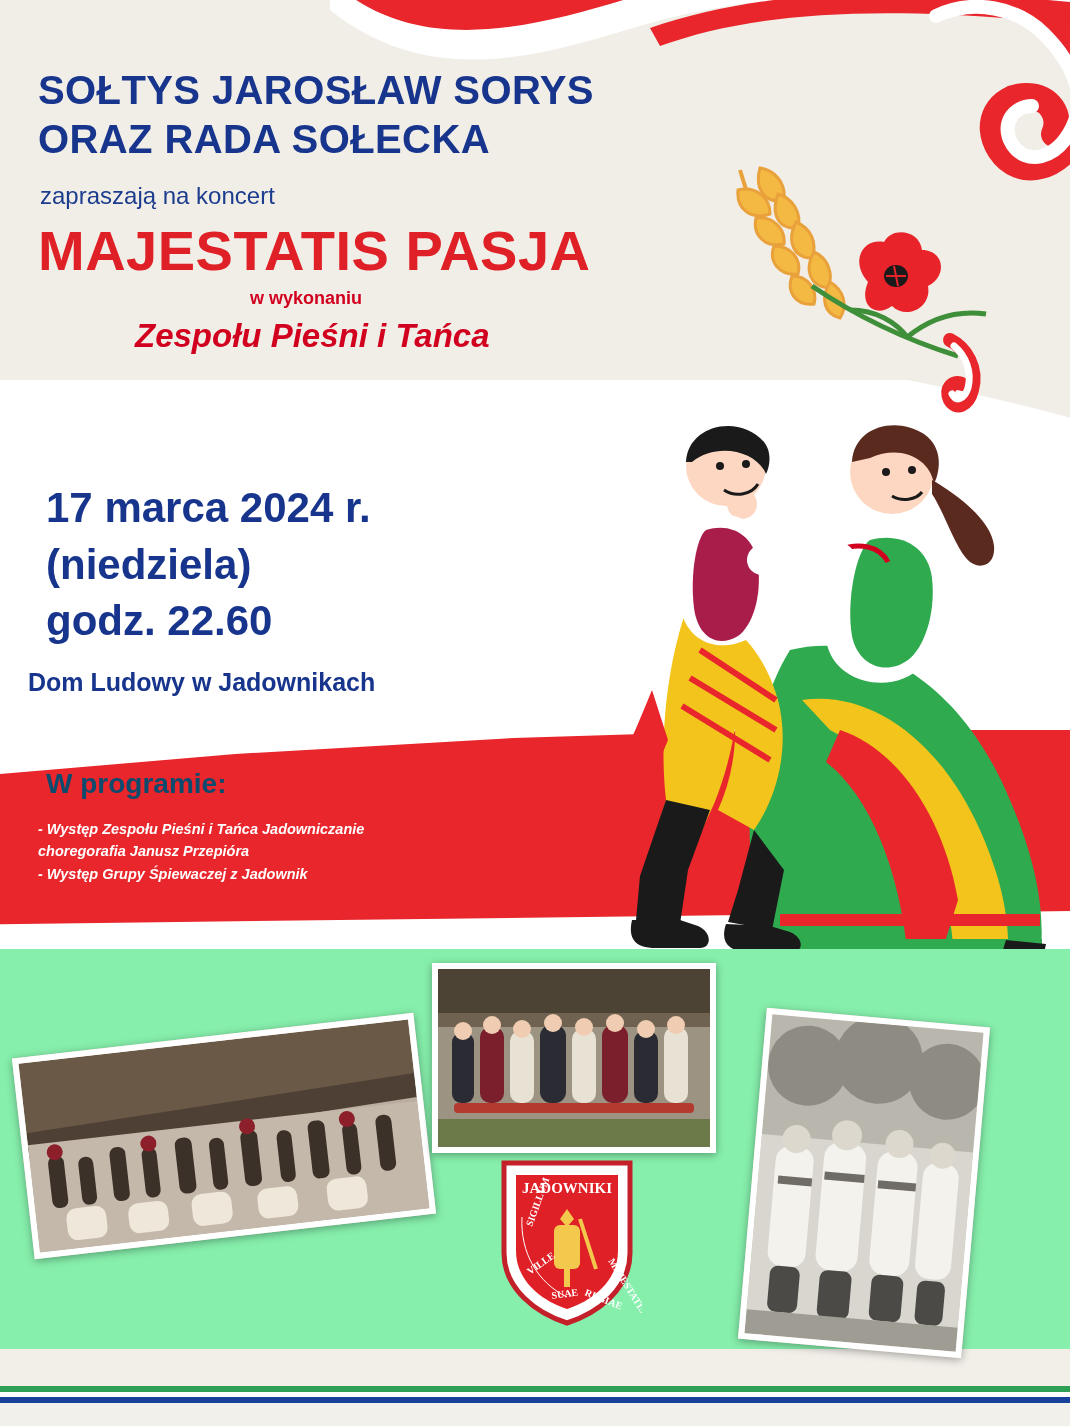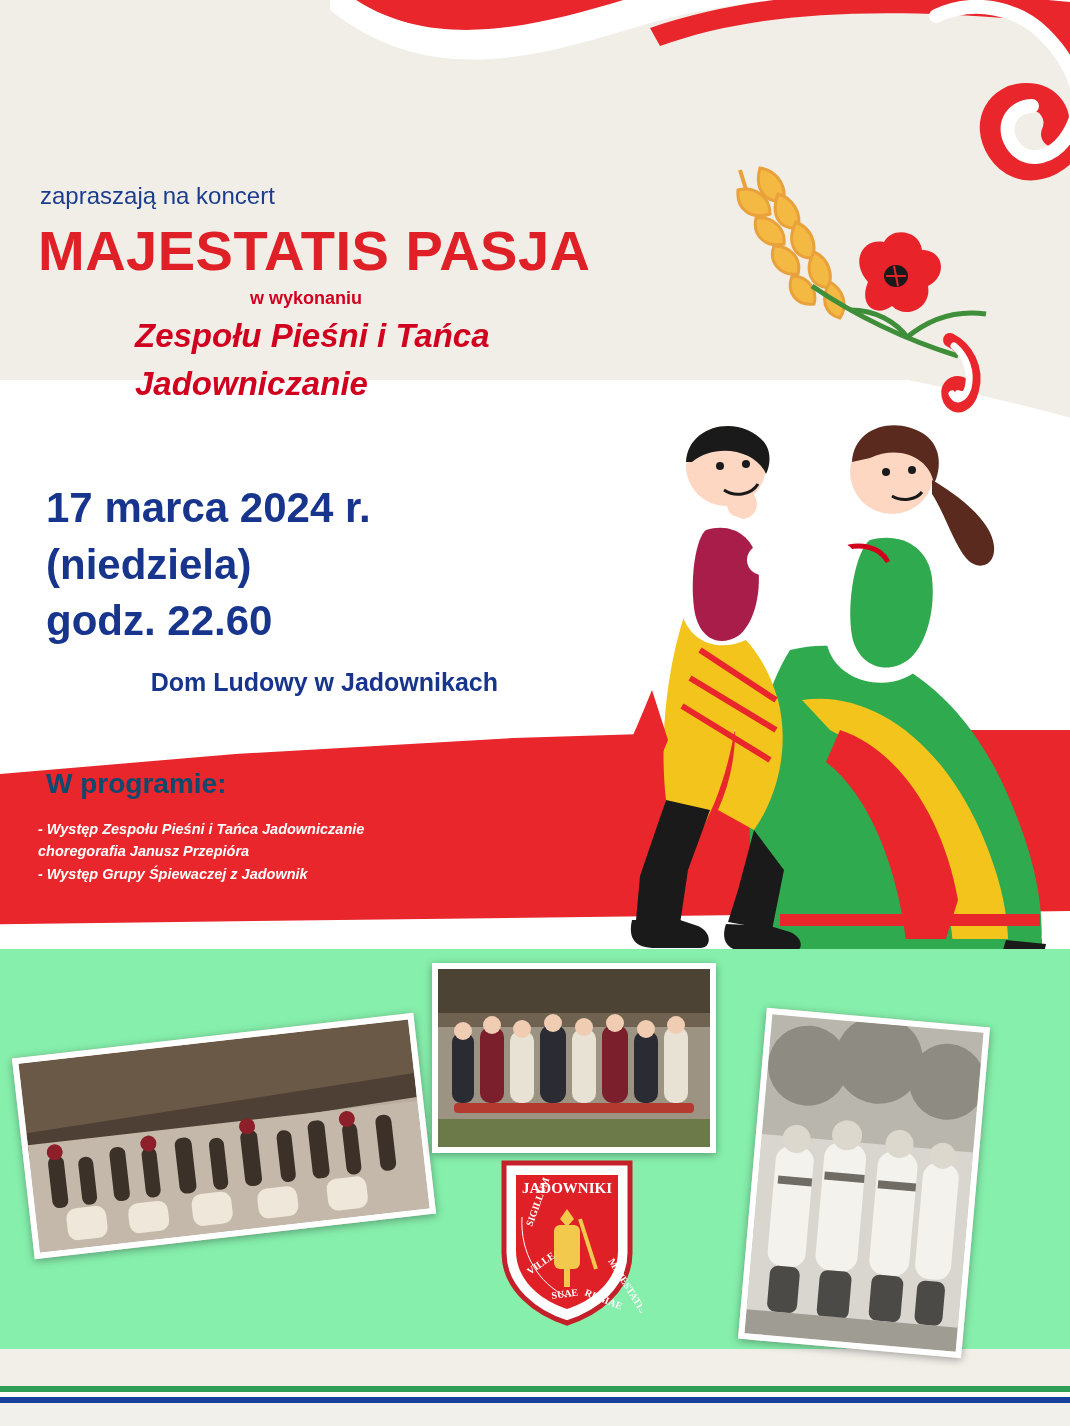--- a/index.html
+++ b/index.html
@@ -117,21 +117,21 @@
     color: #17358c;
     font-weight: bold;
     font-size: 42px;
     line-height: 1.35;
     text-align: left;
   }
   .venue {
     position: absolute;
     left: 28px; top: 668px;
     width: 470px;
-    text-align: right;
+    text-align: left;
     color: #17358c;
     font-weight: bold;
     font-size: 25px;
   }
   .program-title {
     position: absolute;
     left: 46px; top: 768px;
     color: #0c4a6e;
     font-weight: bold;
     font-size: 28px;
@@ -308,27 +308,30 @@
 
     <path d="M112,290 C96,330 78,370 62,400 C50,420 58,436 74,430 C92,422 112,380 128,340 Z" fill="#e8262b"></path>
 
     <path d="M126,400 L100,476 L96,520 L140,524 L148,470 L170,410 Z" fill="#1a1a1a"></path>
     <path d="M92,520 C88,538 94,548 116,548 L160,548 C172,548 172,532 158,526 L140,520 Z" fill="#1a1a1a"></path>
     <path d="M214,430 L198,490 L188,522 L232,530 L244,470 Z" fill="#1a1a1a"></path>
     <path d="M186,524 C180,542 188,552 210,552 L252,552 C264,552 264,538 250,532 L230,526 Z" fill="#1a1a1a"></path>
     <path d="M466,540 L458,566 L500,572 L506,544 Z" fill="#1a1a1a"></path>
   </svg>
 
+  <div class="headline">
+    <div>SOŁTYS JAROSŁAW SORYS</div>
+    <div>ORAZ RADA SOŁECKA</div>
+  </div>
 
   <div class="invite">zapraszają na koncert</div>
   <div class="title-main">MAJESTATIS PASJA</div>
   <div class="perf-by">w wykonaniu</div>
   <div class="ensemble">
     <div>Zespołu Pieśni i Tańca</div>
-    <div>Jadowniczanie</div>
   </div>
 
   <div class="date-block">
     <div>17 marca 2024 r.</div>
     <div>(niedziela)</div>
     <div>godz. 22.60</div>
   </div>
 
   <div class="venue">Dom Ludowy w Jadownikach</div>
 

